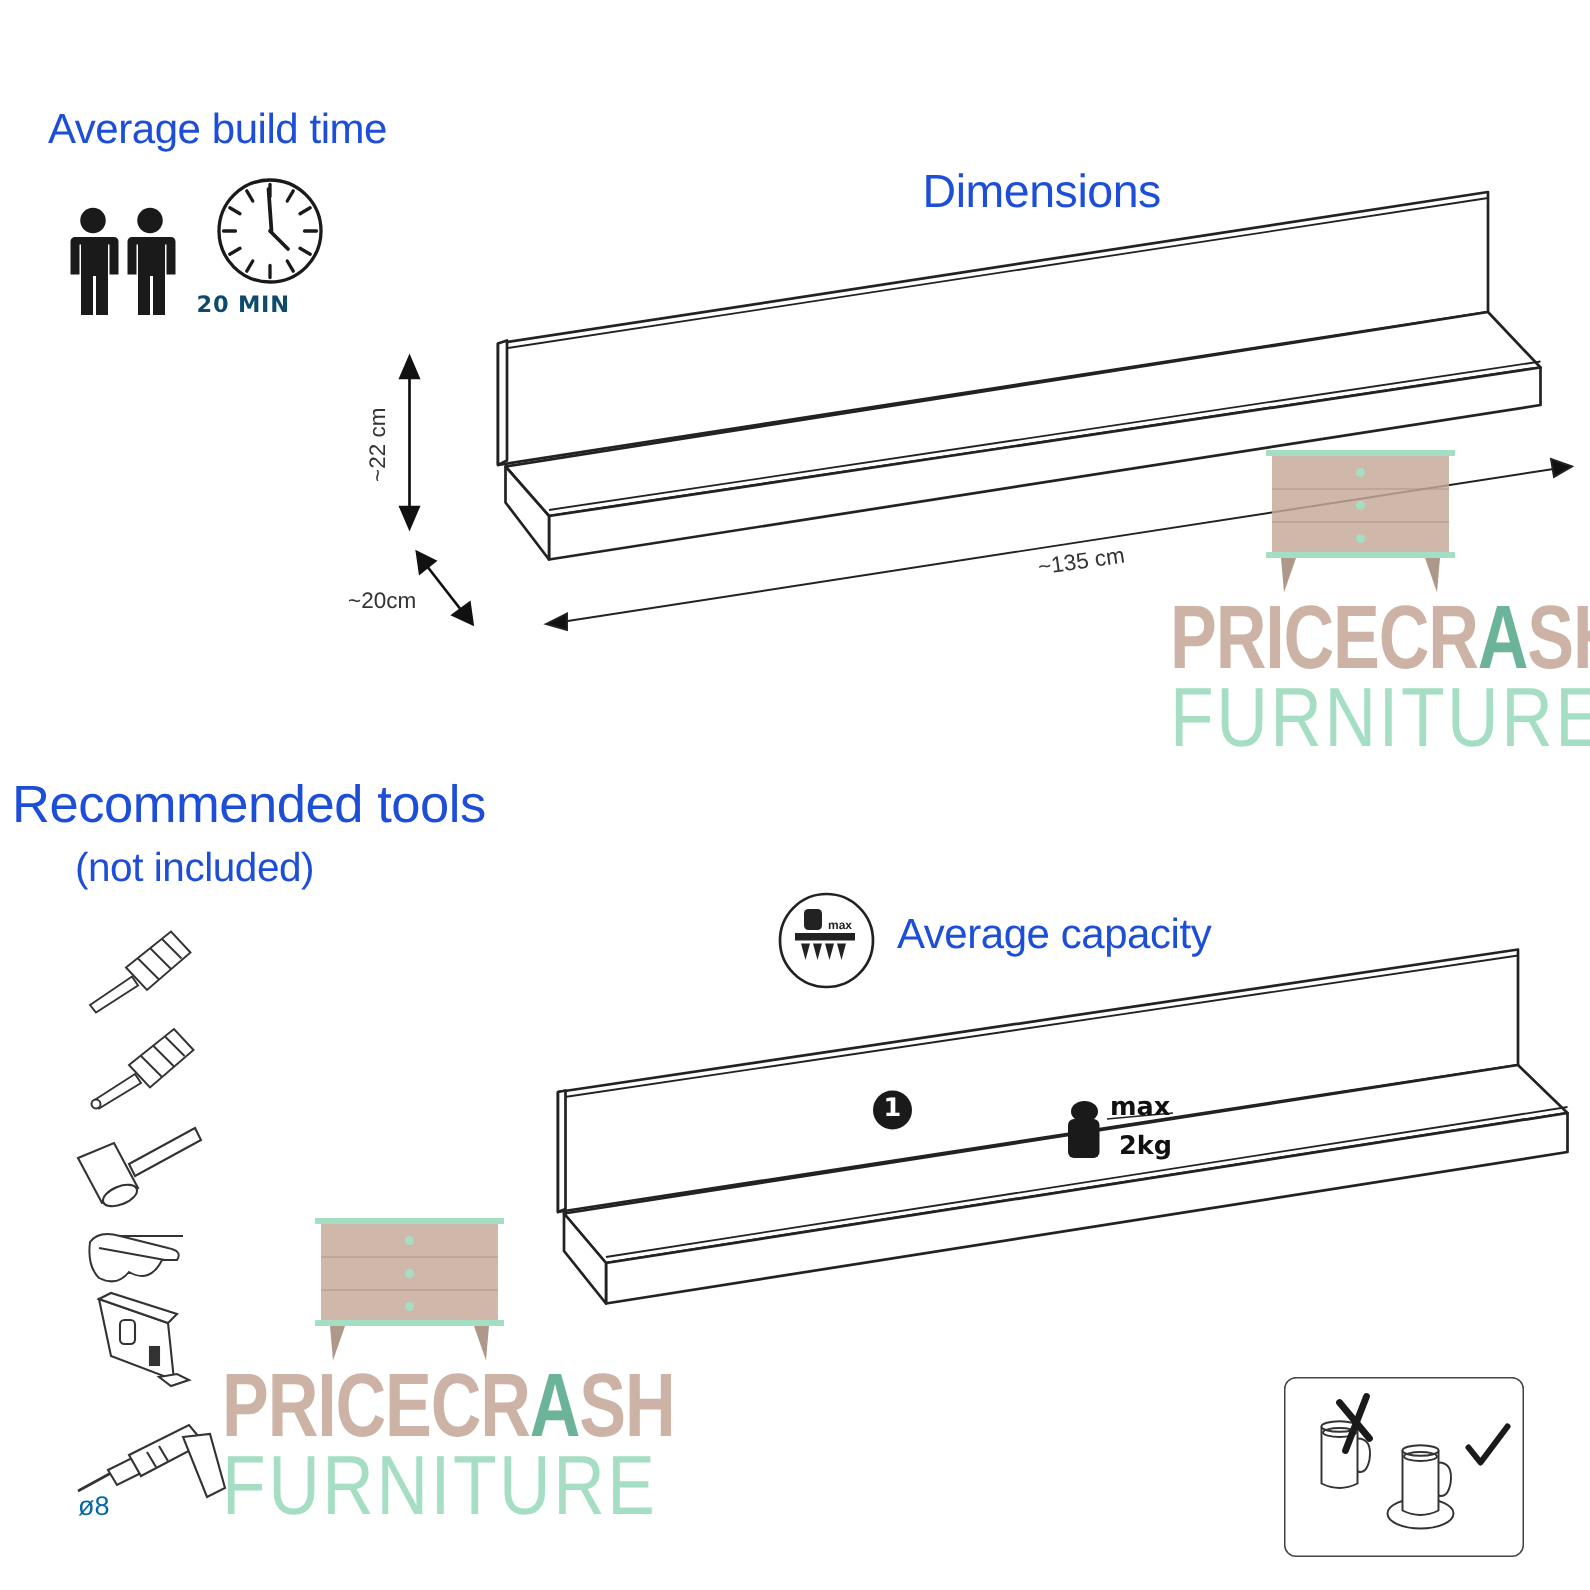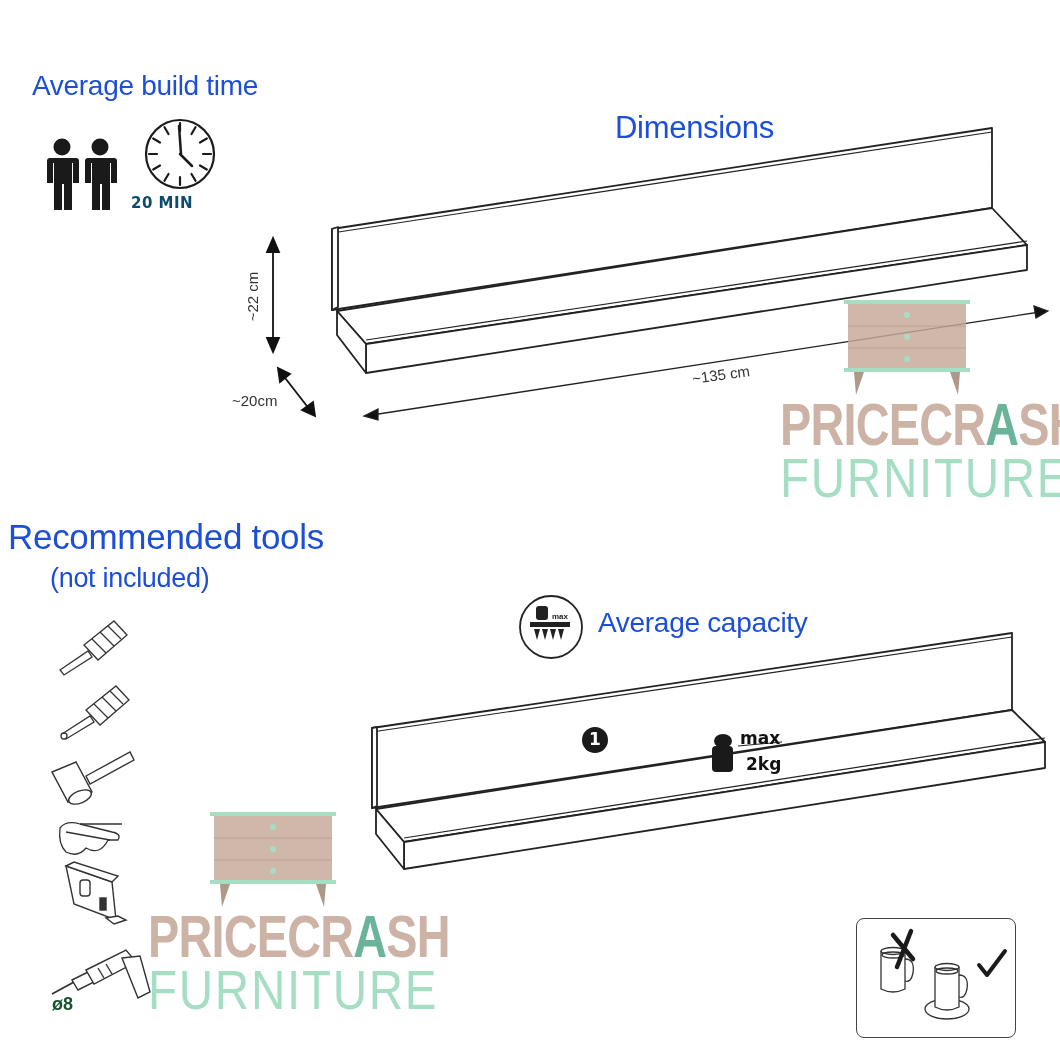--- a/index.html
+++ b/index.html
@@ -156,21 +156,21 @@
 <svg style="left:50px; top:944px;" width="110" height="66" viewBox="0 0 110 66">
   <g fill="#fff" stroke="#333" stroke-width="1.4">
     <line x1="2" y1="50" x2="24" y2="38" stroke-width="1.8"></line>
     <polygon points="22,36 38,28 44,38 28,46"></polygon>
     <polygon points="36,26 76,6 86,18 44,40"></polygon>
     <polygon points="72,14 90,12 100,48 88,54"></polygon>
     <line x1="48" y1="24" x2="54" y2="34"></line>
       <line x1="56" y1="20" x2="62" y2="30"></line>
   </g>
 </svg>
-<div class="abs dimlabel" style="left:52px; top:994px; font-size:18px; color:#14532d;font-weight:bold;">ø8</div>
+<div class="abs dimlabel" style="left:52px; top:994px; font-size:18px; color:#0369a1;">ø8</div>
 
 <svg style="left:518px; top:594px;" width="66" height="66" viewBox="0 0 66 66">
   <circle cx="33" cy="33" r="31" fill="#fff" stroke="#222" stroke-width="1.8"></circle>
   <rect x="18" y="12" width="12" height="14" rx="3" fill="#222"></rect>
   <rect x="12" y="28" width="40" height="5" fill="#222"></rect>
   <g fill="#222">
     <polygon points="16,35 22,35 19,46"></polygon>
       <polygon points="24,35 30,35 27,46"></polygon>
     <polygon points="32,35 38,35 35,46"></polygon>
       <polygon points="40,35 46,35 43,46"></polygon>

